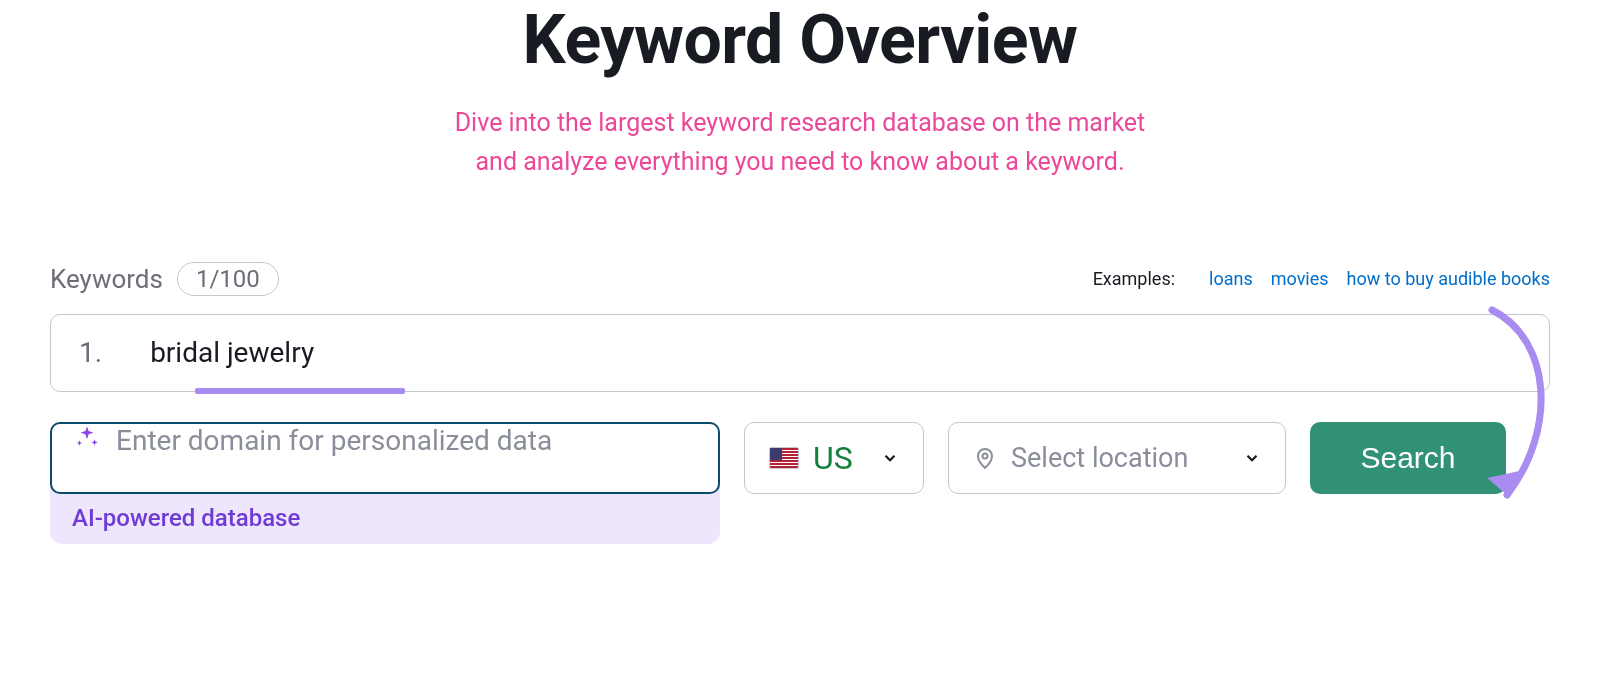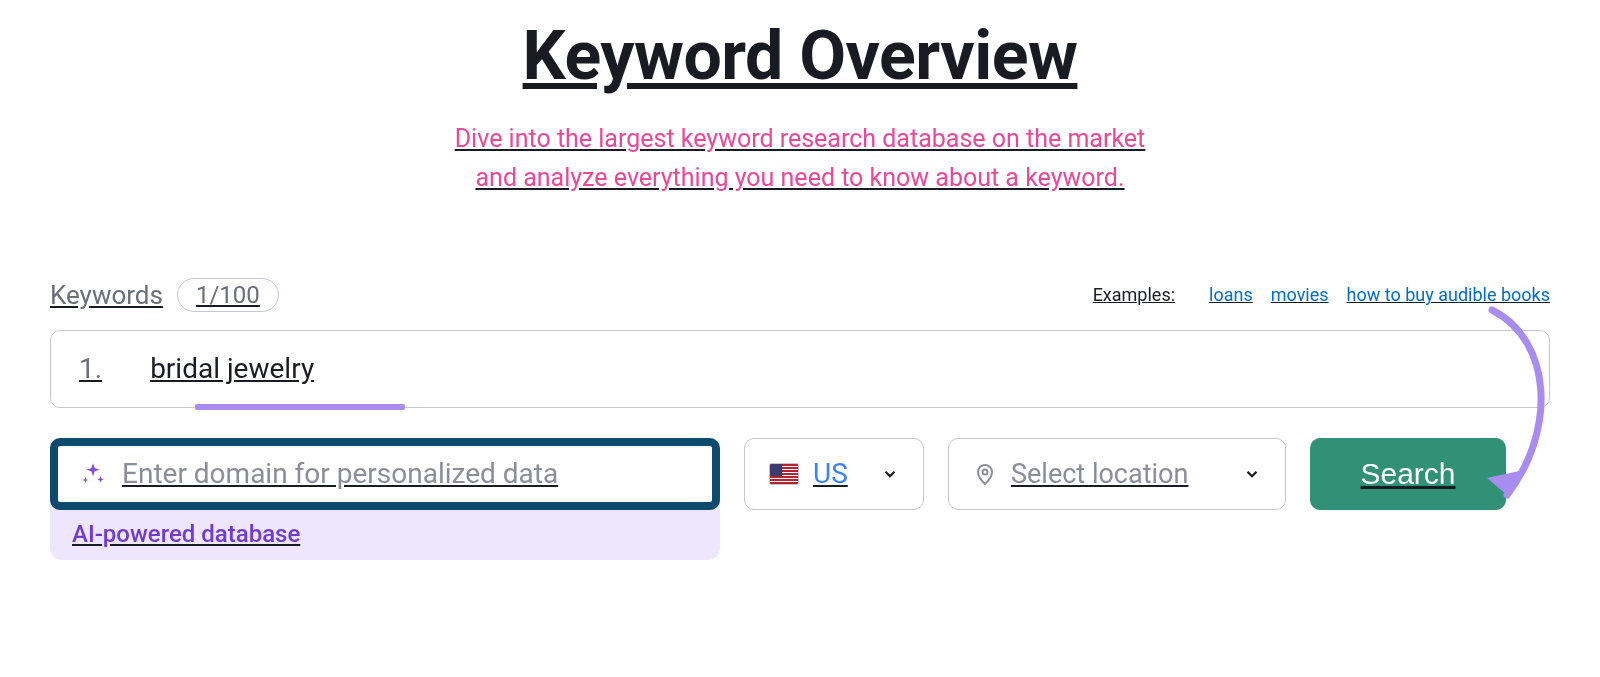--- a/index.html
+++ b/index.html
@@ -6,22 +6,21 @@
   body {
     font-family: -apple-system, BlinkMacSystemFont, "Segoe UI", Roboto, Helvetica, Arial, sans-serif;
     background: #ffffff;
     color: #191b23;
     width: 1600px;
     height: 677px;
     position: relative;
   }
   .container {
     width: 1500px;
-    margin: 16px auto;
-    text-decoration: underline;
+    margin: 0 auto;
   }
   .page-title {
     font-size: 68px;
     font-weight: 700;
     text-align: center;
     color: #191b23;
     margin-bottom: 24px;
     letter-spacing: -0.5px;
   }
   .subtitle {
@@ -102,25 +101,24 @@
     align-items: flex-start;
   }
   .domain-wrap {
     background: #eee6fc;
     border-radius: 12px;
     padding: 0 0 12px 0;
     width: 670px;
   }
   .domain-input {
     background: #ffffff;
-    border: 8px solid #0c4a6e;
+    border: 2px solid #0c4a6e;
     border-radius: 10px;
     height: 72px;
     display: flex;
-    align-items: center;
     padding: 0 22px;
     gap: 16px;
   }
   .sparkle-icon {
     width: 26px;
     height: 26px;
     color: #8649e1;
     flex-shrink: 0;
   }
   .domain-placeholder {
@@ -167,22 +165,22 @@
   }
   .flag::before {
     content: "";
     position: absolute;
     left: 0; top: 0;
     width: 12px; height: 12px;
     background: #3c3b6e;
     border-top-left-radius: 2px;
   }
   .country-code {
-    font-size: 28px;
-    color: #3b82f6;
+    font-size: 32px;
+    color: #15803d;
   }
   .chevron-down {
     width: 18px;
     height: 18px;
     color: #191b23;
   }
   .location-select {
     width: 338px;
     justify-content: space-between;
   }

